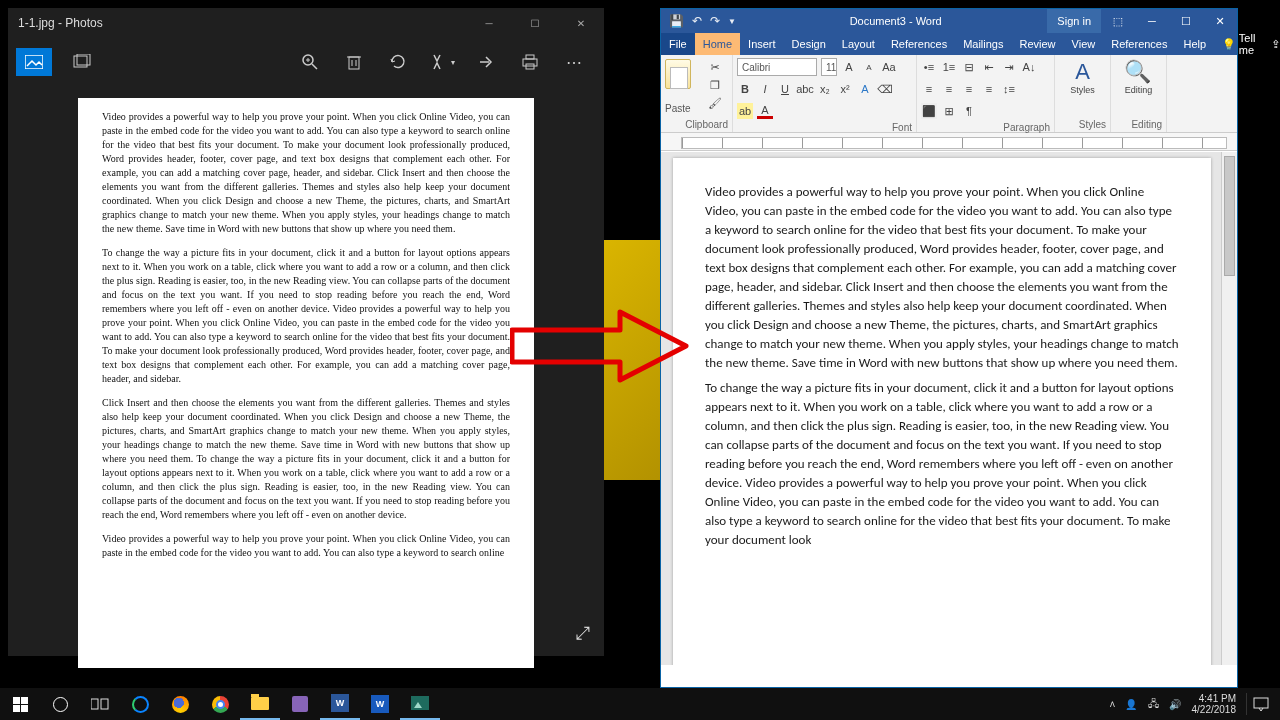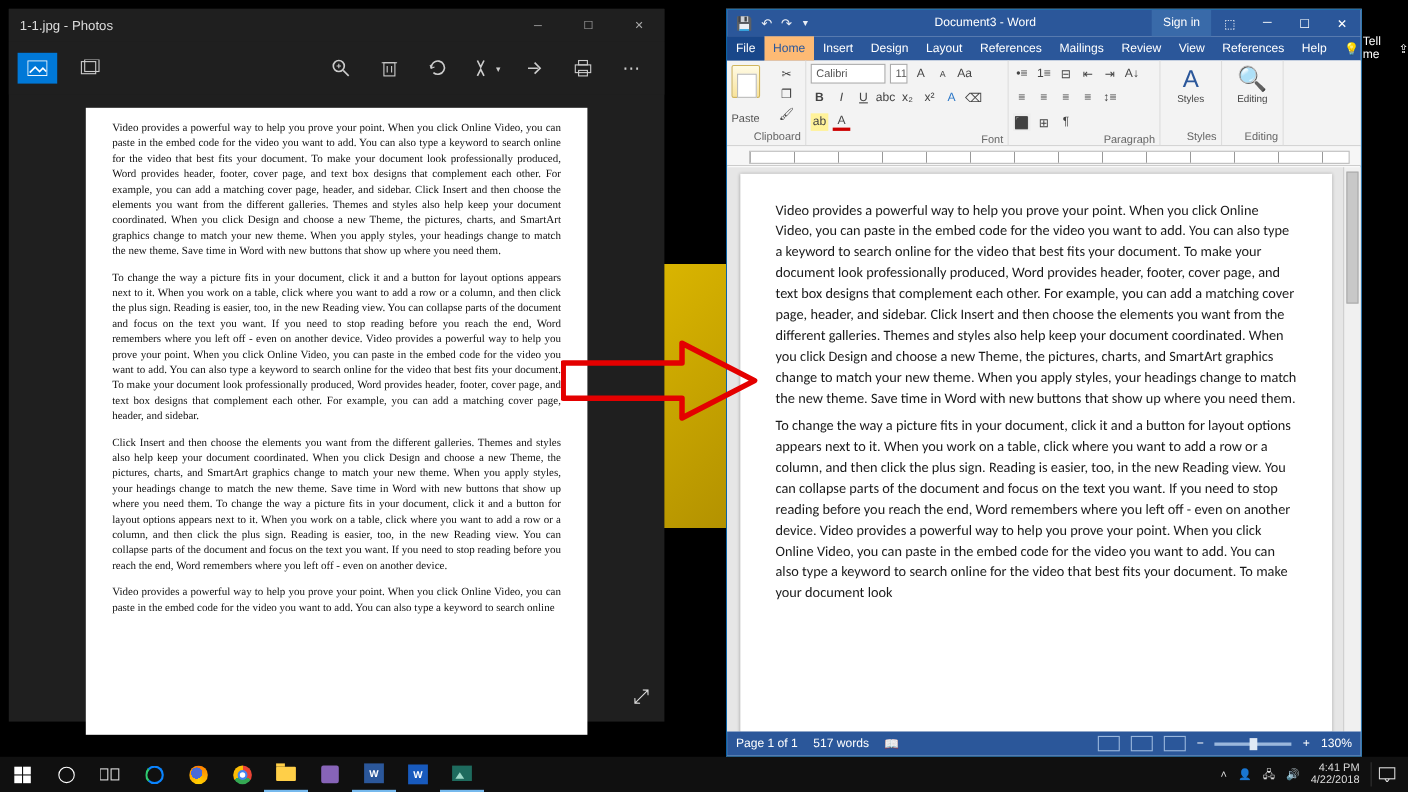--- a/index.html
+++ b/index.html
@@ -215,21 +215,21 @@
           <span class="icon">✂</span>
           <span class="icon">❐</span>
           <span class="icon">🖌</span>
         </div>
       </div>
       <div class="label">Clipboard</div>
     </div>
     <div class="grp" style="width:184px">
       <div class="body" style="flex-direction:column;gap:2px">
         <div class="minirow">
-          <div class="fakebox" style="width:68px">Calibri</div>
+          <div class="fakebox" style="width:80px">Calibri</div>
           <div class="fakebox" style="width:16px">11</div>
           <span class="icon">A</span>
           <span class="icon" style="font-size:8px">A</span>
           <span class="icon">Aa</span>
         </div>
         <div class="minirow">
           <span class="icon">
               <b>B</b>
             </span>
           <span class="icon">
@@ -301,34 +301,20 @@
   <div class="word-doc">
     <div class="word-page">
       <p>Video provides a powerful way to help you prove your point. When you click Online Video, you can paste in the embed code for the video you want to add. You can also type a keyword to search online for the video that best fits your document. To make your document look professionally produced, Word provides header, footer, cover page, and text box designs that complement each other. For example, you can add a matching cover page, header, and sidebar. Click Insert and then choose the elements you want from the different galleries. Themes and styles also help keep your document coordinated. When you click Design and choose a new Theme, the pictures, charts, and SmartArt graphics change to match your new theme. When you apply styles, your headings change to match the new theme. Save time in Word with new buttons that show up where you need them.</p>
       <p>To change the way a picture fits in your document, click it and a button for layout options appears next to it. When you work on a table, click where you want to add a row or a column, and then click the plus sign. Reading is easier, too, in the new Reading view. You can collapse parts of the document and focus on the text you want. If you need to stop reading before you reach the end, Word remembers where you left off - even on another device. Video provides a powerful way to help you prove your point. When you click Online Video, you can paste in the embed code for the video you want to add. You can also type a keyword to search online for the video that best fits your document. To make your document look</p>
     </div>
   </div>
   <div class="word-scroll">
       <div class="thumb"></div>
     </div>
 
-  <div class="word-status">
-    <span>Page 1 of 1</span>
-    <span>517 words</span>
-    <span>📖</span>
-    <div class="right">
-      <div class="viewbtn"></div>
-      <div class="viewbtn"></div>
-      <div class="viewbtn"></div>
-      <span>−</span>
-      <div class="zslider"></div>
-      <span>+</span>
-      <span>130%</span>
-    </div>
-  </div>
 </div>
 
 <div class="arrow">
   <svg viewBox="0 0 180 76">
       <path d="M2 22 L110 22 L110 4 L176 38 L110 72 L110 54 L2 54 Z" fill="none" stroke="#e40000" stroke-width="5" stroke-linejoin="round"></path>
     </svg>
 </div>
 
 <div class="taskbar">
   <div class="tbtn">

